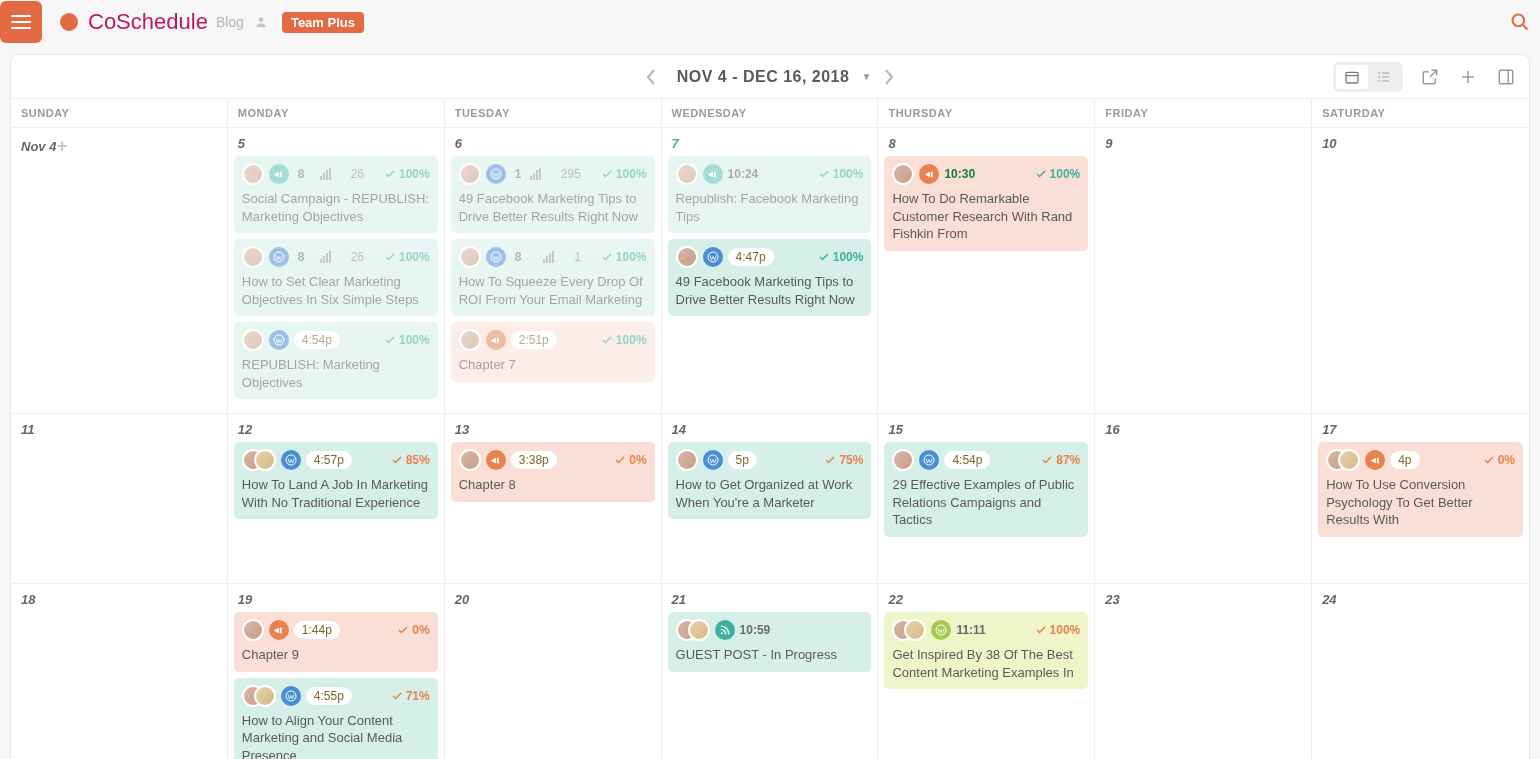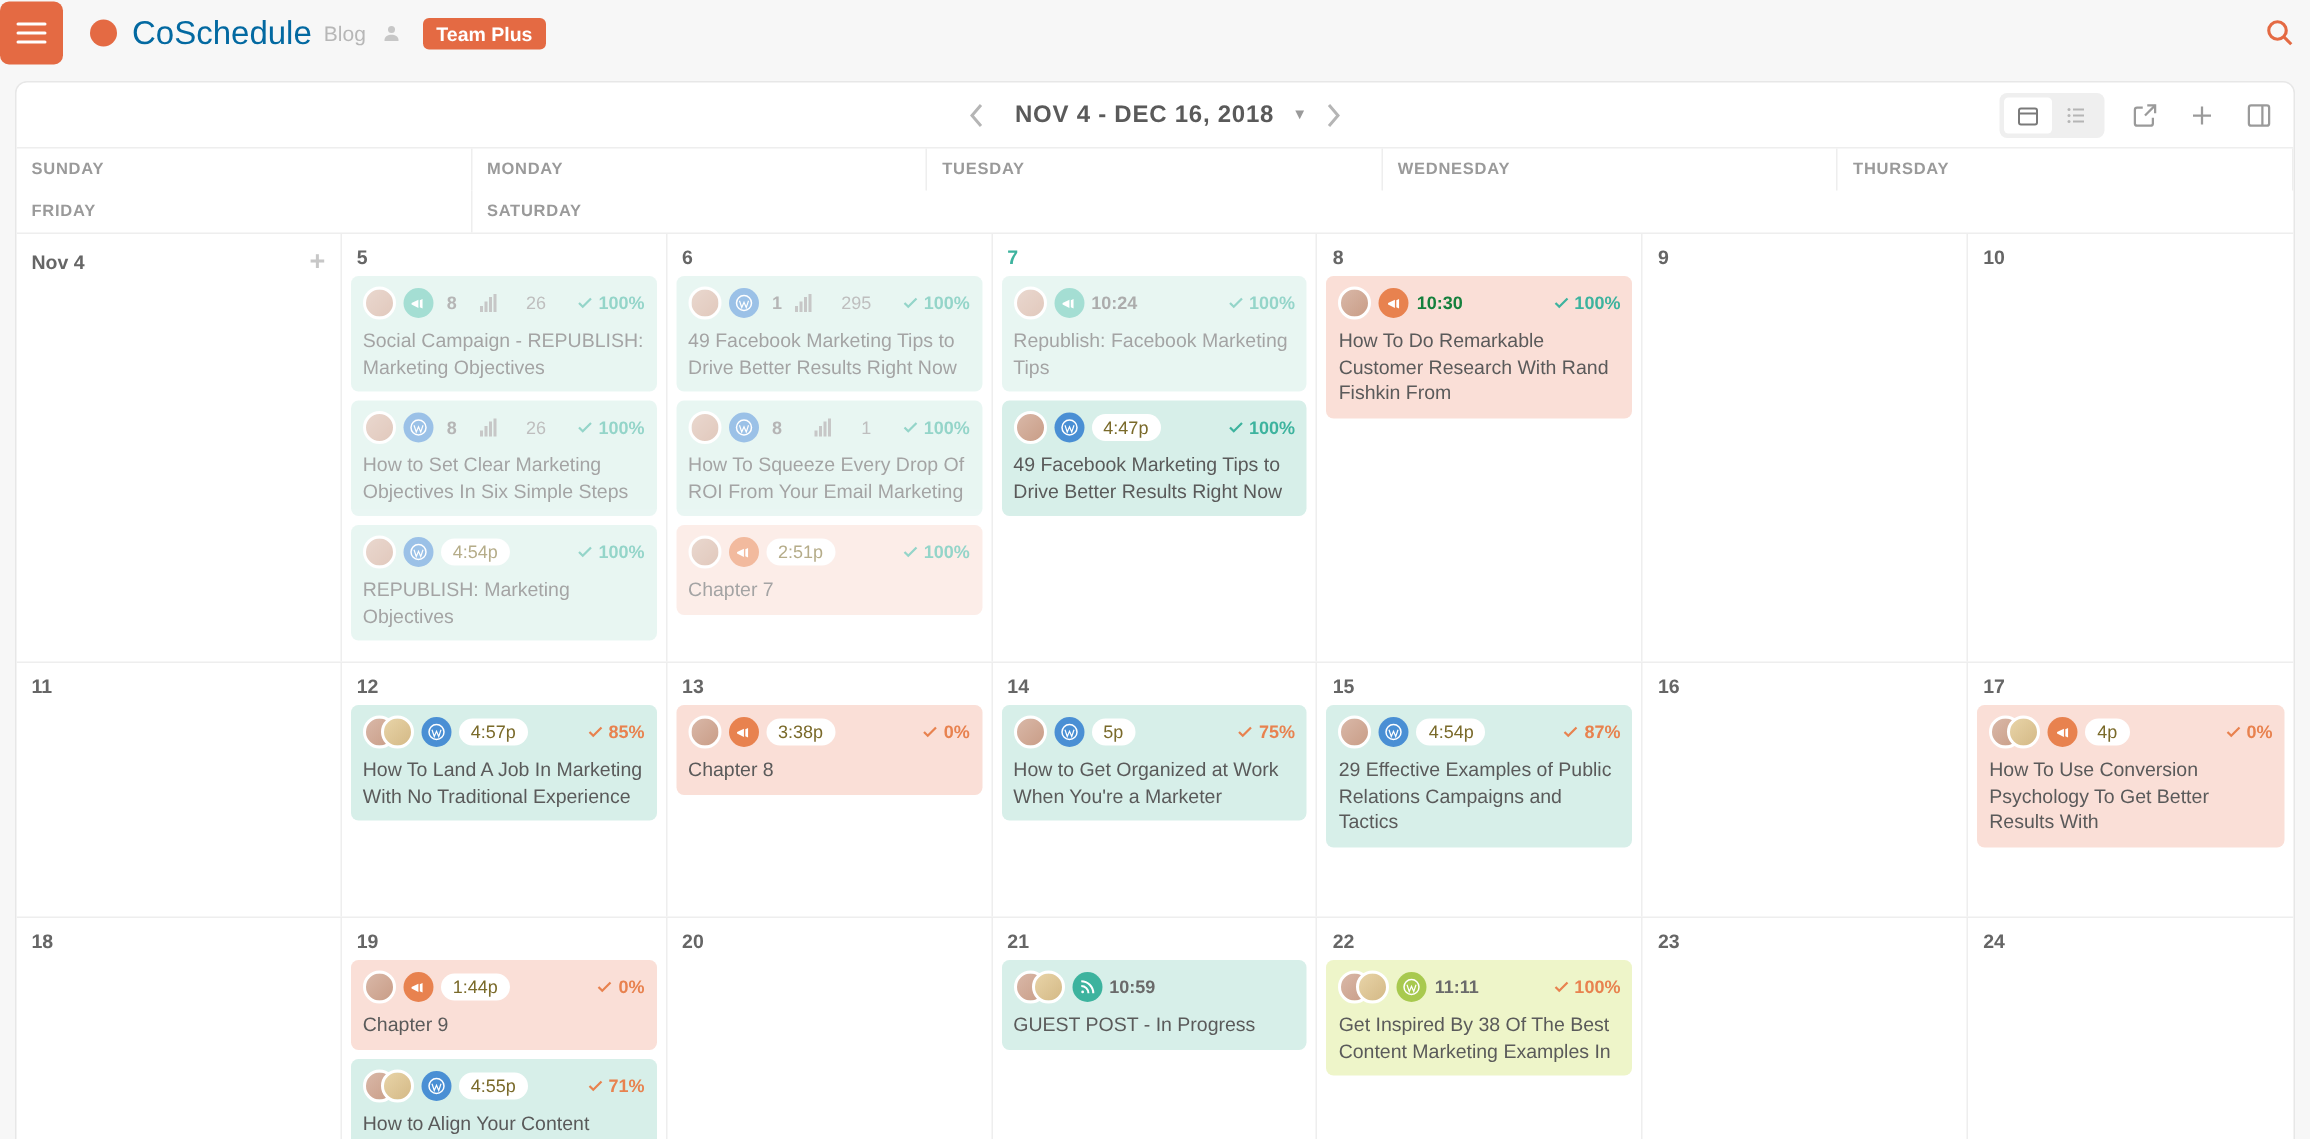--- a/index.html
+++ b/index.html
@@ -2,44 +2,44 @@
 <html><head>
 <meta charset="utf-8">
 <style>
 * { box-sizing: border-box; margin:0; padding:0; }
 body { font-family: -apple-system, Helvetica, Arial, sans-serif; background:#f7f7f7; color:#5a5a5a; font-size:13px; }
 .topbar { display:flex; align-items:center; height:44px; padding:0 10px 0 0; background:#f7f7f7; }
 .menu-btn { width:42px; height:42px; background:#e46a43; border-radius:6px; display:flex; align-items:center; justify-content:center; margin-right:18px; cursor:pointer; }
 .menu-lines { width:20px; height:14px; position:relative; }
 .menu-lines span{ display:block; height:2px; background:#fff; margin-bottom:4px; border-radius:2px;}
 .logo-dot { width:18px; height:18px; border-radius:50%; background:#e46a43; margin-right:10px; }
-.logo-text { font-size:22px; color:#0369a1; font-weight:500; margin-right:8px;}
+.logo-text { font-size:22px; color:#be185d; font-weight:500; margin-right:8px;}
 .blog-label { color:#b7b7b7; font-size:14px; margin-right:10px;}
 .person-ico { width:14px; height:14px; margin-right:14px; display:inline-flex;}
 .team-plus { background:#e46a43; color:#fff; padding:3px 9px; border-radius:4px; font-weight:600; font-size:13px;}
 .spacer { flex:1;}
 .search-ico { color:#e46a43; cursor:pointer;}
 .cal-wrap { margin:10px; background:#fff; border:1px solid #e7e7e7; border-radius:8px; overflow:hidden;}
 .cal-head { display:flex; align-items:center; justify-content:center; height:44px; position:relative; border-bottom:1px solid #eee;}
 .cal-head .nav { color:#9a9a9a; cursor:pointer; padding:0 12px; font-size:18px;}
 .cal-head .range { font-weight:700; font-size:16px; color:#5a5a5a; padding:0 8px; letter-spacing:0.5px;}
 .cal-head .dd { color:#9a9a9a; margin-left:4px; font-size:10px;}
 .cal-tools { position:absolute; right:12px; display:flex; align-items:center; gap:16px;}
 .tool-btn { width:22px; height:22px; display:flex; align-items:center; justify-content:center; color:#9a9a9a; cursor:pointer;}
 .view-seg { display:flex; background:#efefef; border-radius:5px; padding:3px;}
 .view-seg .seg{ padding:4px 8px; border-radius:3px; color:#9a9a9a; cursor:pointer;}
 .view-seg .seg.active{ background:#fff; color:#6a6a6a;}
-.dow-row { display:grid; grid-template-columns: repeat(5,1fr); border-bottom:1px solid #eee;}
+.dow-row { display:grid; grid-template-columns: repeat(7,1fr); border-bottom:1px solid #eee;}
 .dow { padding:8px 10px; font-size:11px; font-weight:700; color:#9a9a9a; border-right:1px solid #eee; letter-spacing:0.5px;}
 .dow:last-child{border-right:none;}
 .weeks { }
 .week { display:grid; grid-template-columns: repeat(7,1fr); border-bottom:1px solid #eee; min-height:170px;}
 .day { border-right:1px solid #eee; padding:8px 6px; position:relative;}
 .day:last-child{border-right:none;}
-.dnum { font-size:13px; font-weight:600; color:#666; display:flex; justify-content:space-between; align-items:center; padding:0 4px 5px 4px;}
+.dnum { font-size:13px; font-weight:600; color:#666; display:flex; align-items:center; padding:0 4px 5px 4px;font-style:italic;}
 .dnum.today { color:#3db39e;}
 .add-plus { color:#c7c7c7; font-size:18px; cursor:pointer;}
 .card { border-radius:5px; padding:7px 8px 8px 8px; margin-bottom:6px; cursor:pointer;}
 .card.faded { opacity:0.55; }
 .c-teal { background:#d7efe9; }
 .c-salmon { background:#fadfd7; }
 .c-lime { background:#eef5c9; }
 .card-top { display:flex; align-items:center; justify-content:space-between; margin-bottom:5px; font-size:12px;}
 .card-top .meta-left { display:flex; align-items:center; gap:5px;}
 .avatar { width:22px; height:22px; border-radius:50%; background:linear-gradient(135deg,#d9b8a8,#c99d87); border:2px solid #fff; flex-shrink:0;}

